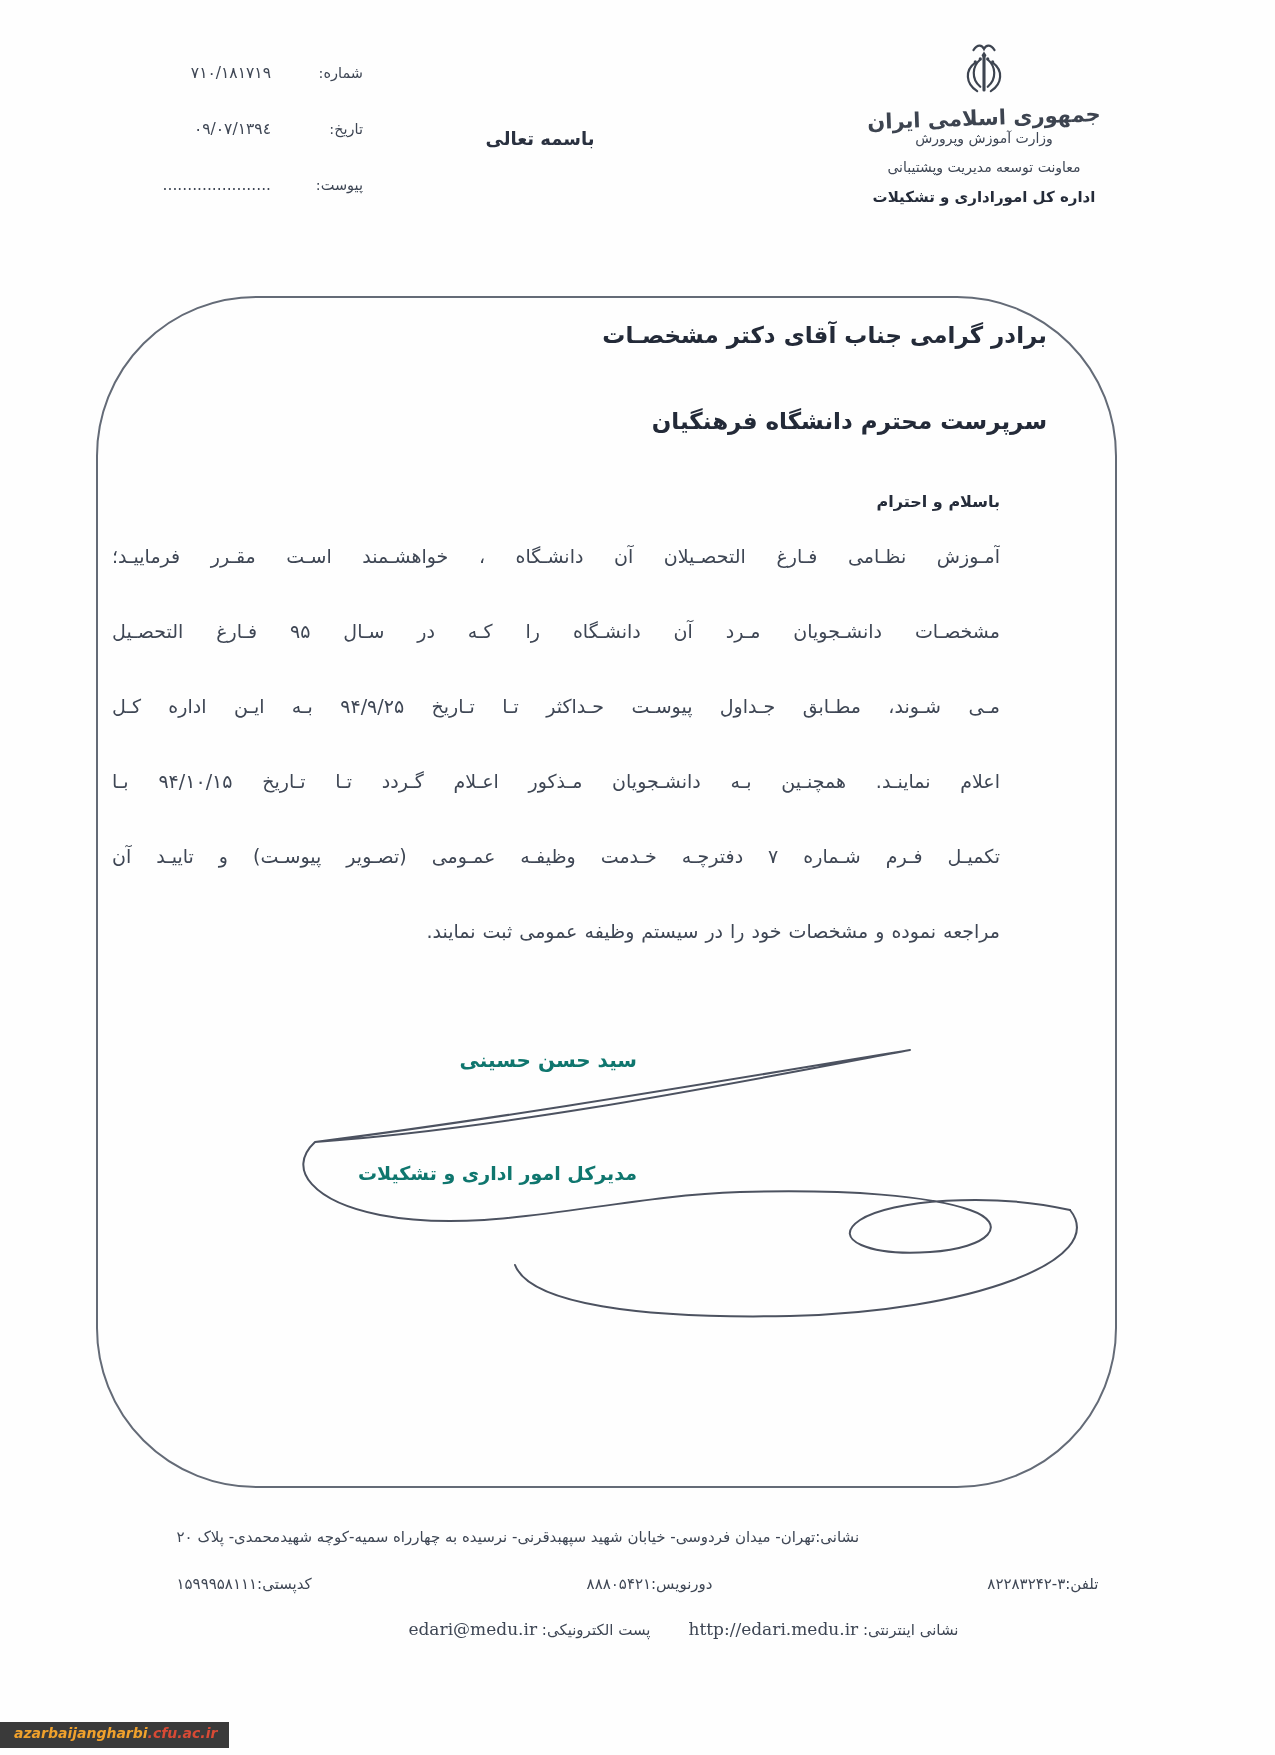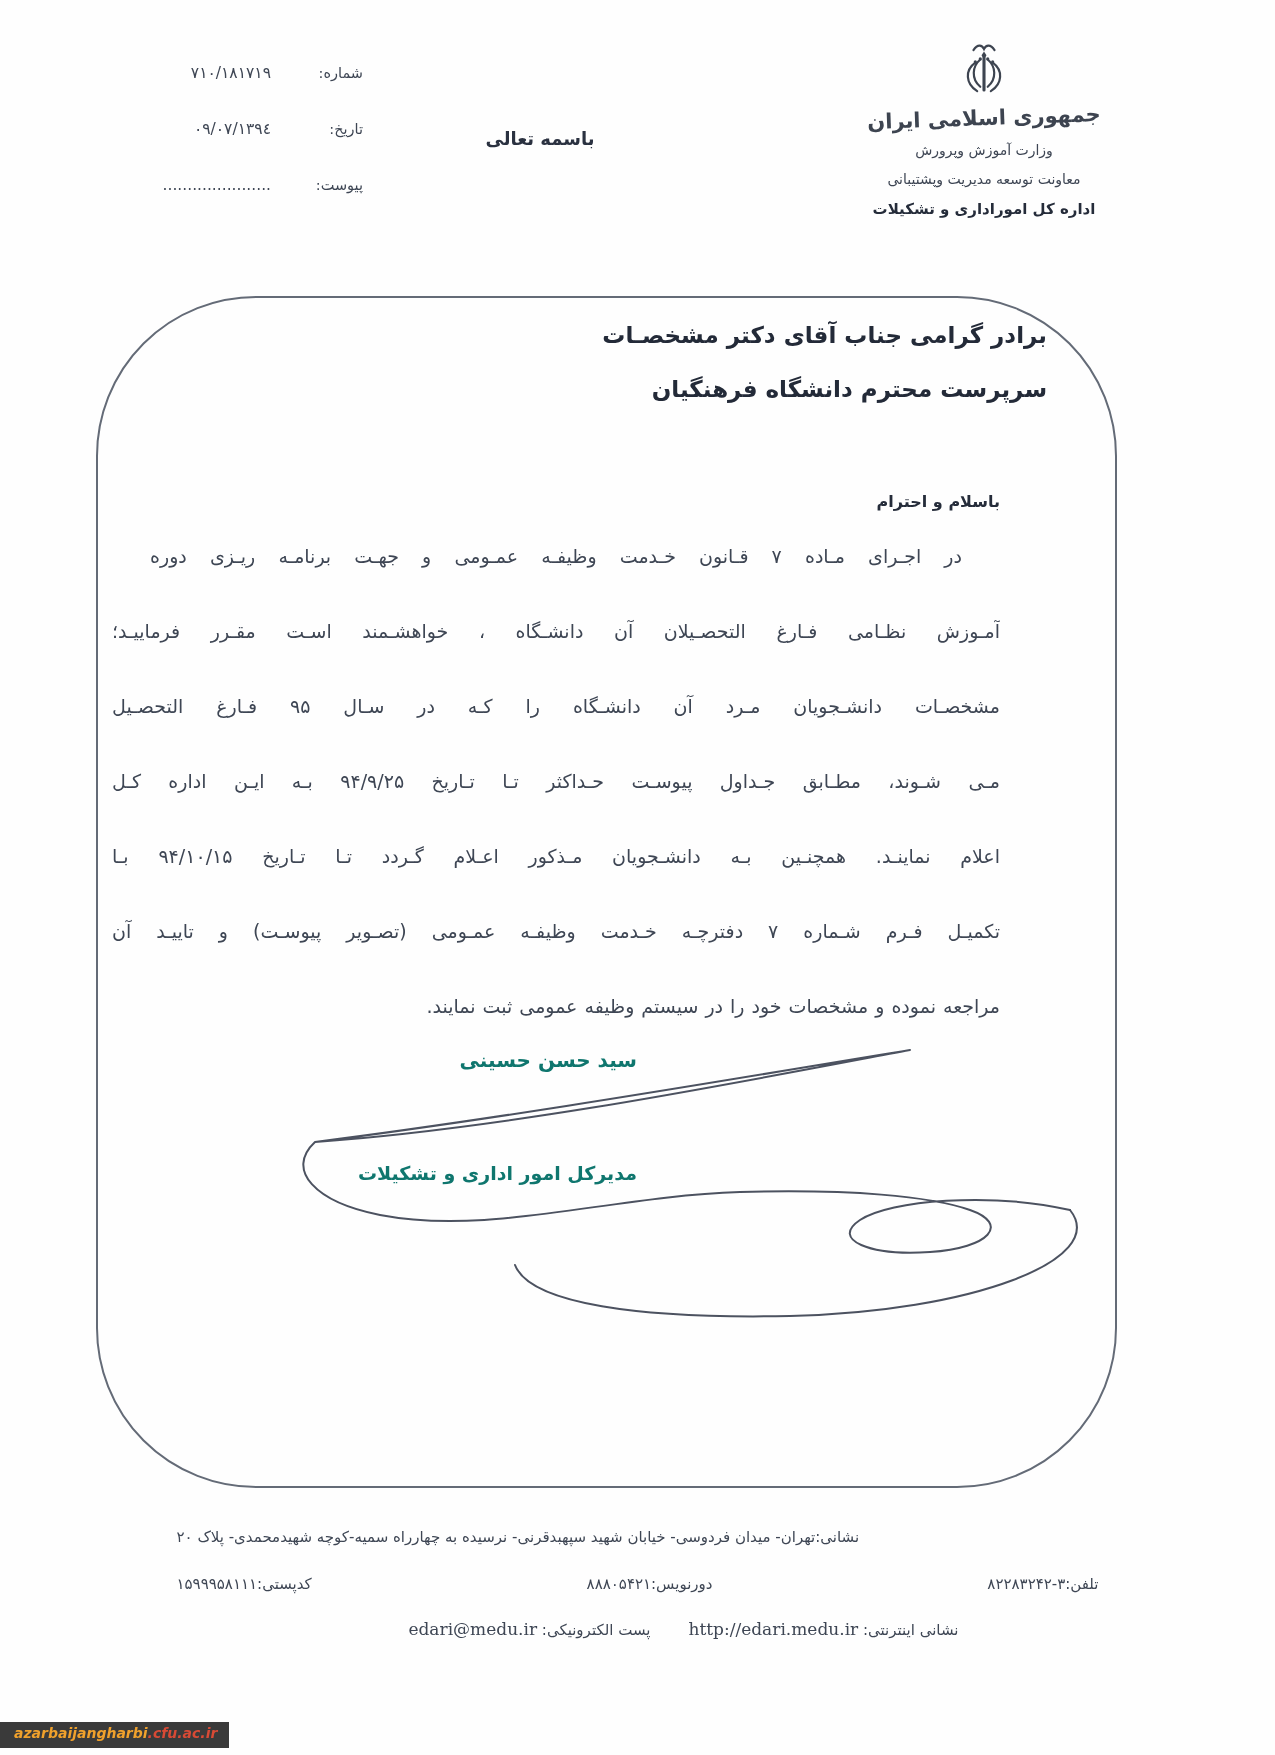--- a/index.html
+++ b/index.html
@@ -18,32 +18,32 @@
 
   
   .besmele { position:absolute; left:400px; top:128px; width:280px; text-align:center;
     font-size:18px; font-weight:bold; color:#2a3140; }
 
   
   .org { position:absolute; right:160px; top:40px; width:262px; text-align:center; direction:rtl; }
   .emblem { display:block; margin:0 auto; }
   .callig { margin-top:-4px; font-size:21px; font-weight:bold; color:#3d4450;
     transform:rotate(-2deg); }
-  .org-line1 { margin-top:12px; font-size:14px; }
+  .org-line1 { font-size:14px; }
   .org-line2 { margin-top:13px; font-size:14px; }
   .org-line3 { margin-top:13px; font-size:15px; font-weight:bold; color:#252c3a; }
 
   
   .frame { position:absolute; left:96px; top:296px; width:1021px; height:1192px;
     border:2px solid #646b77; border-radius:160px; }
 
   
   .addressee { position:absolute; right:228px; top:320px; direction:rtl; text-align:right;
     font-weight:bold; color:#232a38; font-size:23px; line-height:30px; }
-  .addressee .line2 { margin-top:24px; }
+  .addressee .line2 { margin-top:56px; }
 
   
   .content { position:absolute; left:112px; top:492px; width:888px; direction:rtl; }
   .salutation { font-size:16px; font-weight:bold; color:#252c3a; text-align:right; }
   .body-lines { margin-top:8px; }
   .body-line { font-size:19px; line-height:75px; text-align:justify; text-align-last:justify;
     word-spacing:1px; white-space:normal; overflow:hidden; height:75px; }
   .body-line.first { padding:0 38px; }
   .body-line.last { text-align:right; text-align-last:right; }
 
@@ -119,21 +119,20 @@
   <div class="frame"></div>
 
   <div class="addressee">
     <div class="line1">برادر گرامی جناب آقای دکتر مشخصـات</div>
     <div class="line2">سرپرست محترم دانشگاه فرهنگیان</div>
   </div>
 
   <div class="content">
     <div class="salutation">باسلام و احترام</div>
     <div class="body-lines">
-      <div class="body-line first">در اجـرای مـاده ۷ قـانون خـدمت وظیفـه عمـومی و جهـت برنامـه ریـزی دوره</div>
       <div class="body-line">آمـوزش نظـامی فـارغ التحصـیلان آن دانشـگاه ، خواهشـمند اسـت مقـرر فرماییـد؛</div>
       <div class="body-line">مشخصـات دانشـجویان مـرد آن دانشـگاه را کـه در سـال ۹۵ فـارغ التحصـیل</div>
       <div class="body-line">مـی شـوند، مطـابق جـداول پیوسـت حـداکثر تـا تـاریخ ۹۴/۹/۲۵ بـه ایـن اداره کـل</div>
       <div class="body-line">اعلام نماینـد. همچنـین بـه دانشـجویان مـذکور اعـلام گـردد تـا تـاریخ ۹۴/۱۰/۱۵ بـا</div>
       <div class="body-line">تکمیـل فـرم شـماره ۷ دفترچـه خـدمت وظیفـه عمـومی (تصـویر پیوسـت) و تاییـد آن</div>
       <div class="body-line last">مراجعه نموده و مشخصات خود را در سیستم وظیفه عمومی ثبت نمایند.</div>
     </div>
   </div>
 
   <div class="sign">

